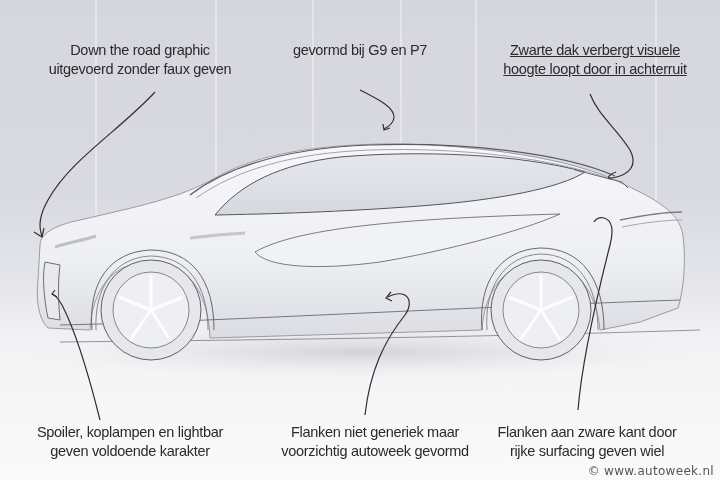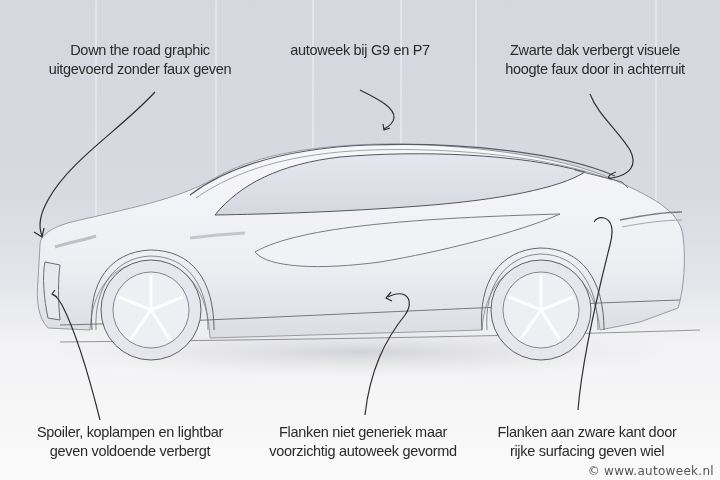--- a/index.html
+++ b/index.html
@@ -109,31 +109,31 @@
       <path d="M391,292 L386,298 L392,301"></path>
       <path d="M578,410 C582,360 596,300 610,245 C614,230 612,220 604,218 C600,217 596,219 594,222"></path>
     </g>
   </svg>
 
   <div class="annotation" style="left:40px; top:41px; width:200px;">
     <span>Down the road graphic</span>
     <span>uitgevoerd zonder faux geven</span>
   </div>
   <div class="annotation" style="left:260px; top:41px; width:200px;">
-    <span>autoweek bij G9 en P7</span>
+    <span>gevormd bij G9 en P7</span>
   </div>
-  <div class="annotation" style="left:475px; top:41px; width:240px;">
+  <div class="annotation" style="left:475px; top:41px; width:240px;text-decoration:underline;">
     <span>Zwarte dak verbergt visuele</span>
-    <span>hoogte faux door in achterruit</span>
+    <span>hoogte loopt door in achterruit</span>
   </div>
   <div class="annotation" style="left:20px; top:423px; width:220px;">
     <span>Spoiler, koplampen en lightbar</span>
-    <span>geven voldoende verbergt</span>
+    <span>geven voldoende karakter</span>
   </div>
-  <div class="annotation" style="left:258px; top:423px; width:210px;">
+  <div class="annotation" style="left:270px; top:423px; width:210px;">
     <span>Flanken niet generiek maar</span>
     <span>voorzichtig autoweek gevormd</span>
   </div>
   <div class="annotation" style="left:482px; top:423px; width:210px;">
     <span>Flanken aan zware kant door</span>
     <span>rijke surfacing geven wiel</span>
   </div>
 
   <div class="credit">© www.autoweek.nl</div>
 </div>

